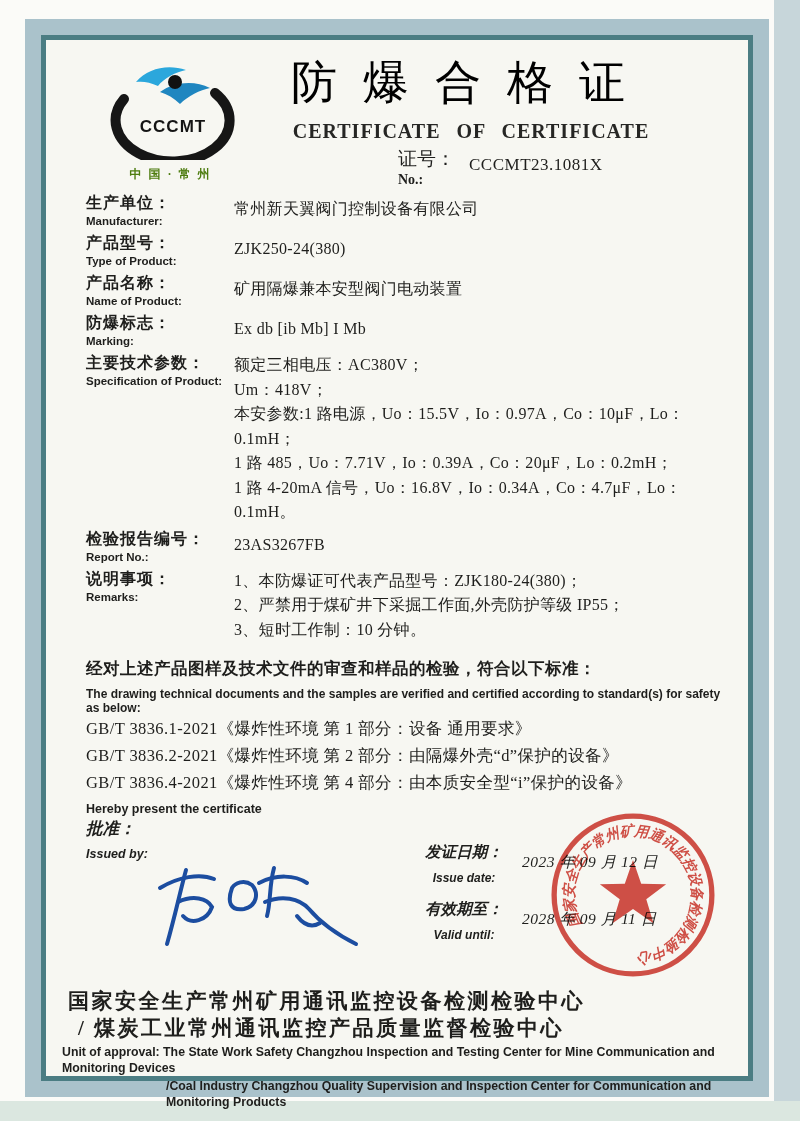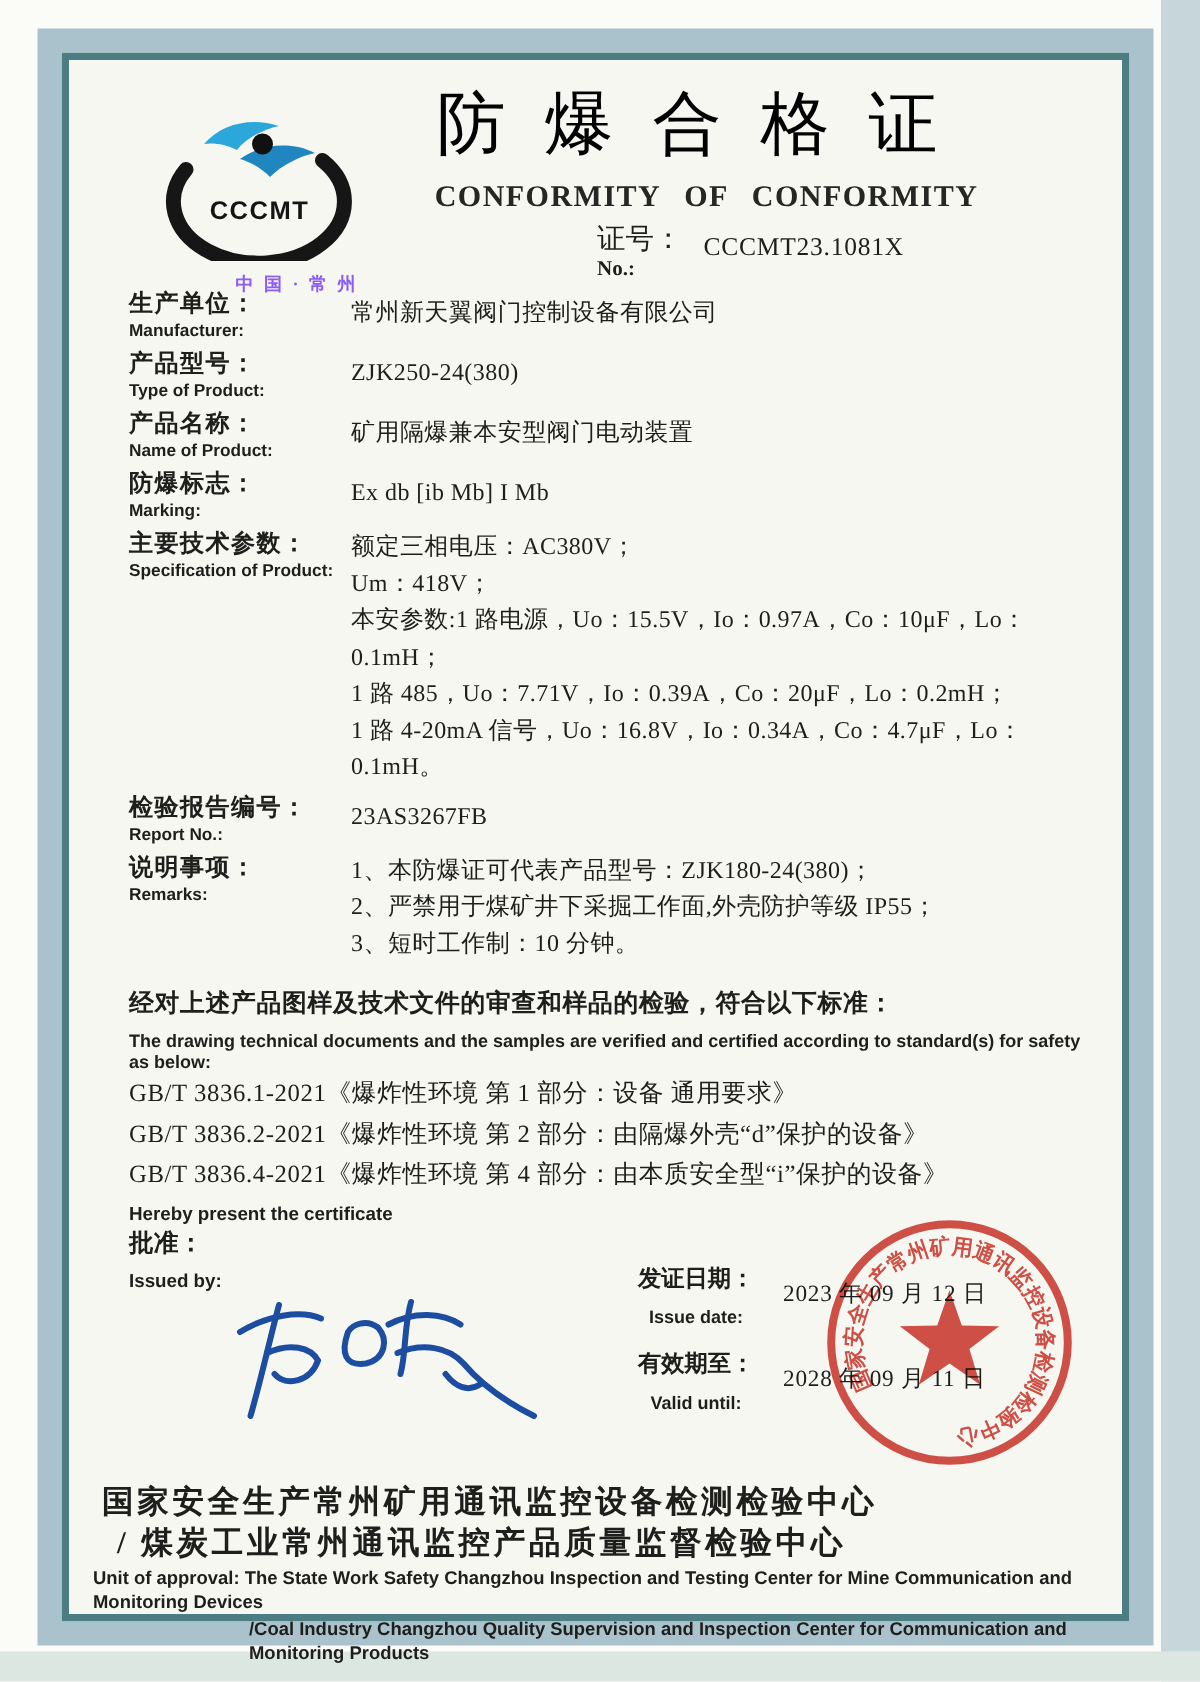--- a/index.html
+++ b/index.html
@@ -13,22 +13,22 @@
   .scan-bottom { position:absolute; left:0; bottom:0; width:800px; height:20px; background:#dbe7e0; }
   .paper {
     position:absolute; left:41px; top:35px; width:712px; height:1046px;
     border:5px solid #4b7d83; outline:16px solid #aac2cb;
     background:#f7f7f2;
   }
   .content { position:relative; width:100%; height:100%; padding:6px 16px; }
 
   
   .header { position:relative; height:146px; }
-  .logo { position:absolute; left:40px; top:24px; width:142px; text-align:right; }
-  .logo-caption { font-size:12px; font-weight:700; letter-spacing:7px; margin-top:2px; color:#8b5cf6; }
+  .logo { position:absolute; left:40px; top:10px; width:142px; text-align:center; }
+  .logo-caption { font-size:12px; font-weight:700; letter-spacing:7px; margin-top:2px; color:#4d7c0f; }
   .htitle { position:absolute; left:174px; top:6px; width:470px; text-align:center; }
   .title-cn { font-size:46px; font-weight:500; letter-spacing:26px; white-space:nowrap; color:#000000; }
   .title-en { font-size:20px; font-weight:700; letter-spacing:1px; word-spacing:10px; margin-top:6px; color:#262624; }
   .certno { position:absolute; left:336px; top:100px; display:flex; align-items:flex-start; }
   .certno-labels { text-align:left; margin-right:14px; }
   .certno-cn { font-size:19px; font-weight:400; }
   .certno-en { font-size:14px; font-weight:700; }
   .certno-value { font-size:17px; letter-spacing:.5px; margin-top:9px; font-weight:500; }
 
   
@@ -43,21 +43,21 @@
 
   
   .standards { margin-left:24px; margin-top:16px; }
   .std-intro-cn { font-size:16.5px; font-weight:600; letter-spacing:.5px; }
   .std-intro-en { font-size:12px; font-weight:600; margin-top:7px; font-family:"Liberation Sans",sans-serif; }
   .std-item { font-size:16.5px; line-height:27px; letter-spacing:.4px; }
   .std-issue-cn { font-size:16.5px; font-weight:600; margin-top:4px; }
   .std-issue-en { font-size:12.5px; font-weight:700; margin-top:6px; font-family:"Liberation Sans",sans-serif; }
 
   
-  .issue-area { position:relative; height:168px; margin-left:24px; }
+  .issue-area { position:relative; height:168px; margin-left:24px;font-style:italic; }
   .app-cn { font-size:16.5px; font-weight:600; margin-top:2px; }
   .app-en { font-size:12.5px; font-weight:700; margin-top:7px; font-family:"Liberation Sans",sans-serif; }
   .signature { position:absolute; left:62px; top:40px; }
   .dates { position:absolute; right:16px; top:24px; width:300px; z-index:1; }
   .drow { display:flex; margin-bottom:14px; }
   .dlabels { width:96px; flex:none; text-align:center; }
   .dlcn { font-size:15.5px; font-weight:600; }
   .dlen { font-size:12px; font-weight:700; margin-top:8px; font-family:"Liberation Sans",sans-serif; }
   .dvalue { font-size:15.5px; padding-left:10px; padding-top:10px; letter-spacing:.5px; }
   .stamp { position:absolute; right:8px; top:-14px; width:182px; height:182px; z-index:2; mix-blend-mode:multiply; opacity:.88; }
@@ -87,21 +87,21 @@
         <path d="M113,37 A57,41 0 1 1 22,43" fill="none" stroke="#161616" stroke-width="10" stroke-linecap="round"></path>
         <path d="M34,26 C46,12 66,8 84,14 C74,16 62,22 56,30 C48,26 40,25 34,26 Z" fill="#2ba7dc"></path>
         <path d="M58,36 C72,26 92,24 108,32 C98,34 86,40 78,48 C72,42 65,38 58,36 Z" fill="#1f86c0"></path>
         <circle cx="73" cy="26" r="7" fill="#111"></circle>
         <text x="71" y="76" text-anchor="middle" font-family="Liberation Sans, sans-serif" font-size="17" font-weight="bold" letter-spacing="1" fill="#141414">CCCMT</text>
       </svg>
       <div class="logo-caption">中国·常州</div>
     </div>
     <div class="htitle">
       <div class="title-cn">防爆合格证</div>
-      <div class="title-en">CONFORMITY OF CONFORMITY</div>
+      <div class="title-en">CERTIFICATE OF CERTIFICATE</div>
     </div>
     <div class="certno">
       <div class="certno-labels">
         <div class="certno-cn">证号：</div>
         <div class="certno-en">No.:</div>
       </div>
       <div class="certno-value">CCCMT23.1081X</div>
     </div>
   </div>
 

